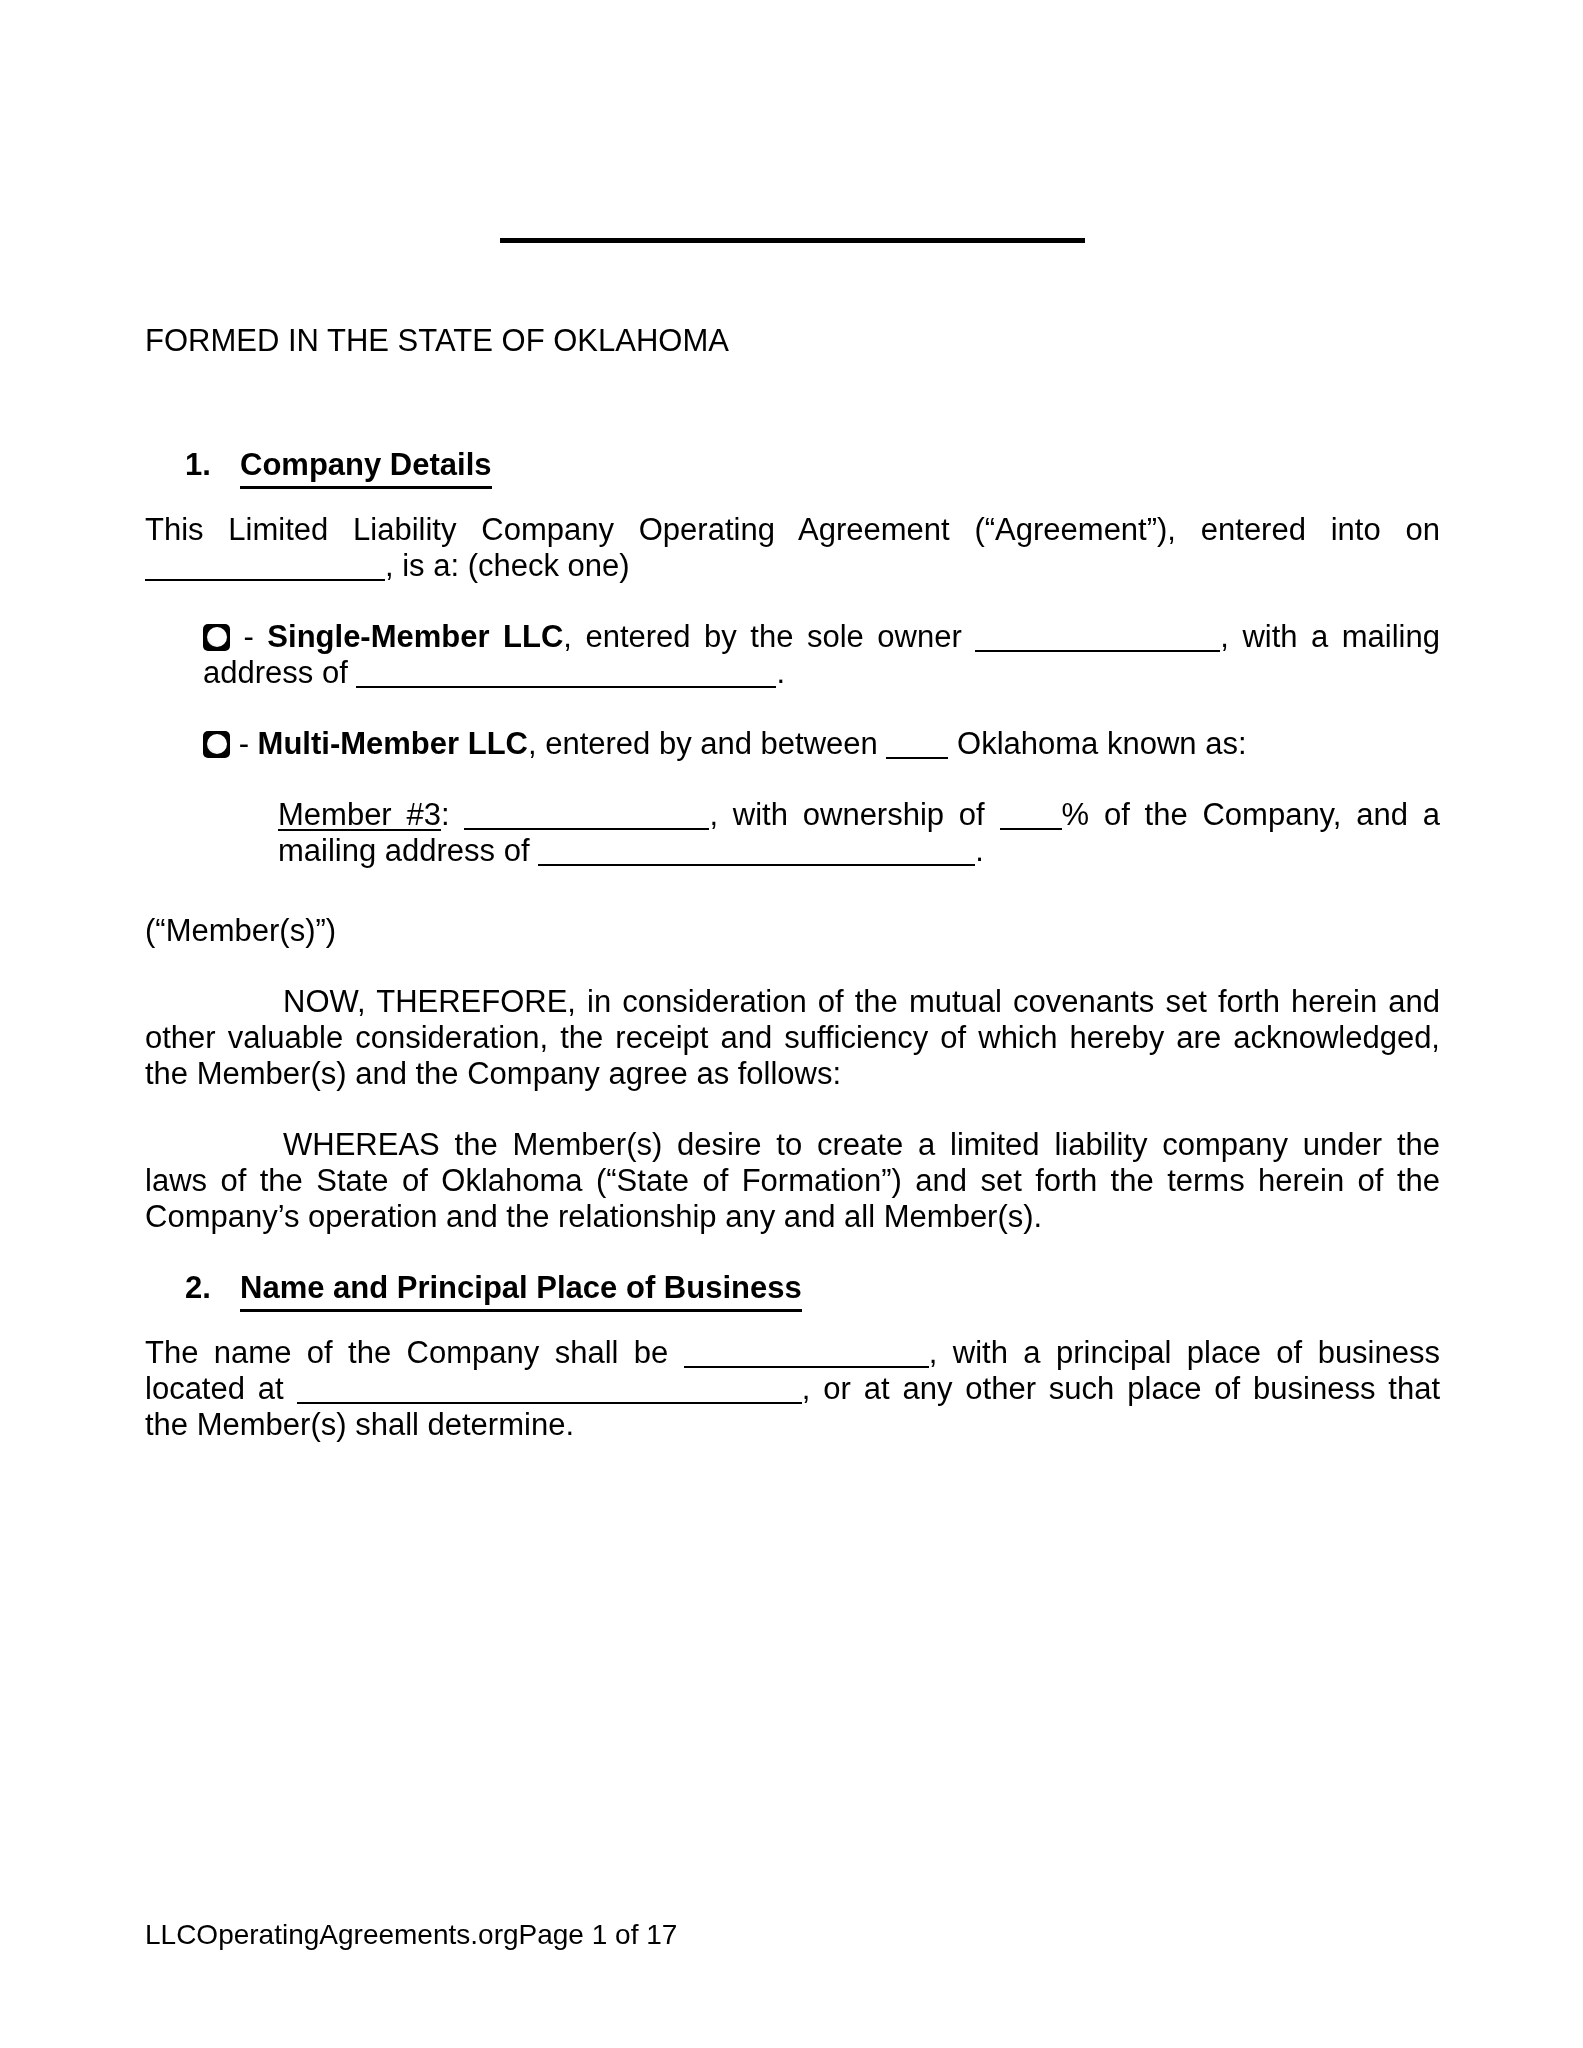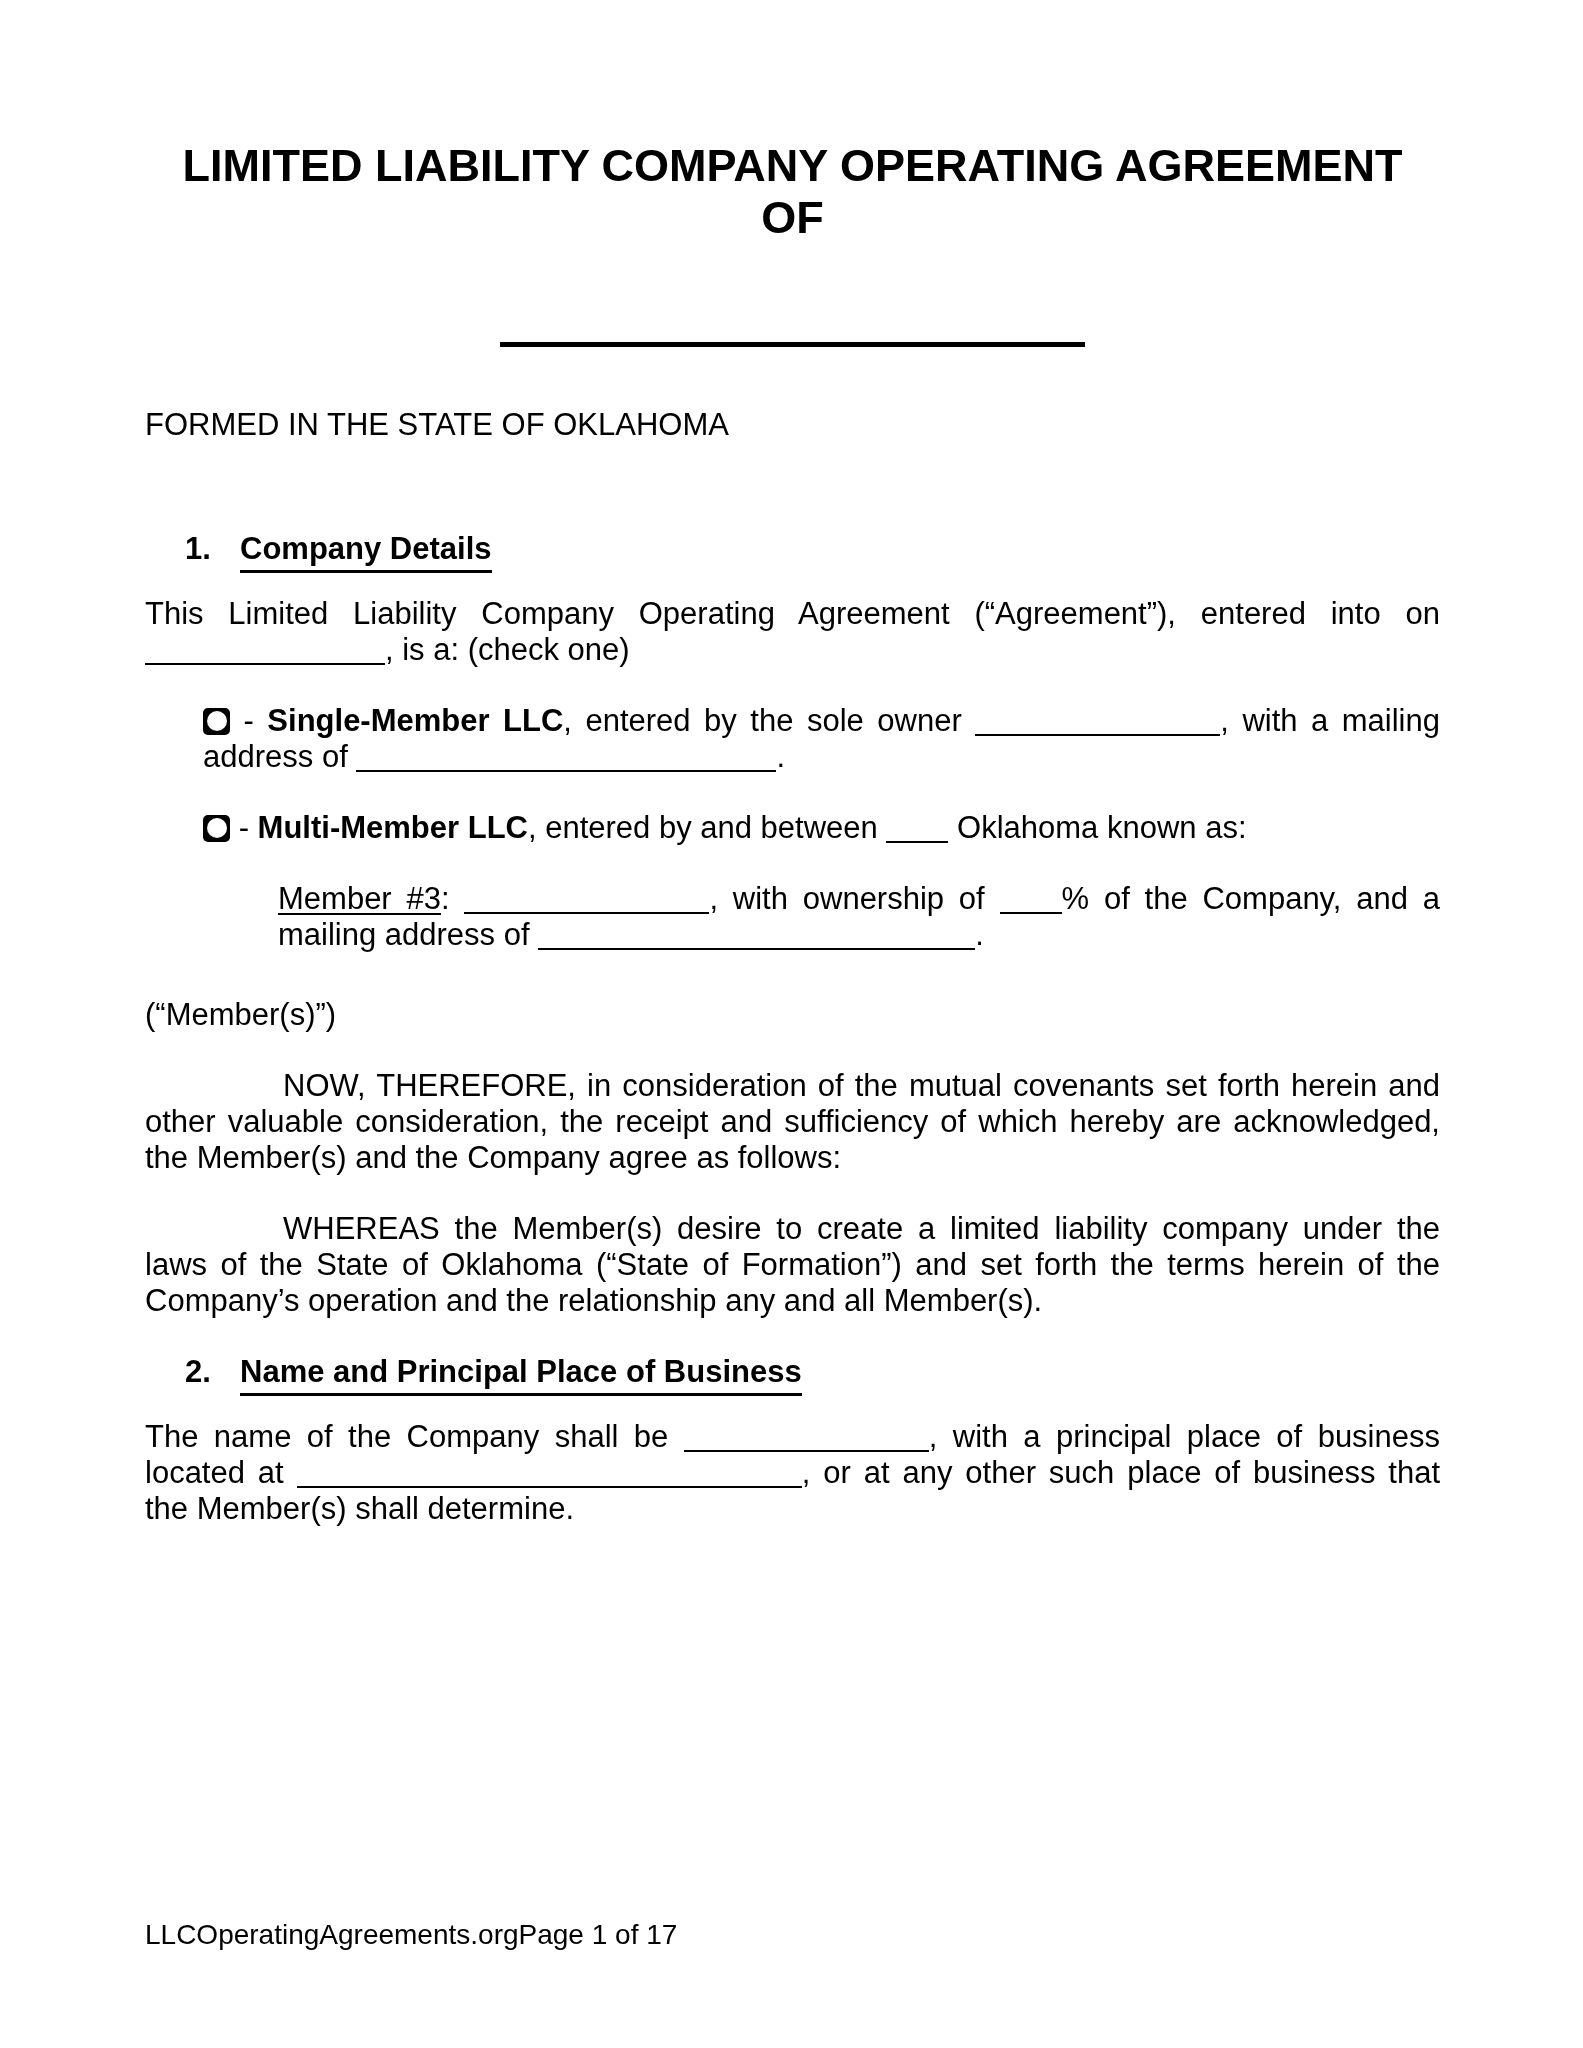--- a/index.html
+++ b/index.html
@@ -23,21 +23,21 @@
     line-height: 1.155;
     text-align: center;
     letter-spacing: 0px;
   }
   .title-blank {
     width: 585px; height: 5px;
     background: #000;
     margin: 98px auto 0 auto;
   }
   p, .sec-heading { font-size: 31px; line-height: 36px; margin: 35px 0 0 0; }
-  .formed { margin-top: 60px; }
+  .formed { margin-top: 80px; }
   .sec-heading { font-weight: bold; }
   .sec-heading.first { margin-top: 88px; }
   .sec-heading { padding-left: 40px; }
   .sec-num { display: inline-block; min-width: 55px; }
   .sec-txt { border-bottom: 3px solid #000; padding-bottom: 4px; }
   .intro { margin-top: 29px; }
   .just { text-align: justify; }
   .opt { padding-left: 58px; }
   .member { padding-left: 133px; }
   .note { margin-top: 44px; }
@@ -86,21 +86,20 @@
     justify-content: flex-start;
     font-size: 28px;
     line-height: 34px;
   }
 </style>
 </head>
 <body>
 
 <div class="page">
 
-  <h1 class="title">LIMITED LIABILITY COMPANY OPERATING AGREEMENT OF</h1>
 
   <div class="title-blank"></div>
 
   <p class="formed">FORMED IN THE STATE OF OKLAHOMA</p>
 
   <div class="sec-heading first"><span class="sec-num">1.</span><span class="sec-txt">Company Details</span></div>
 
   <p class="intro just"><span>This Limited Liability Company Operating Agreement (“Agreement”), entered into on</span>
     <span class="blank bl-date"></span><span>, is a: (check one)</span></p>
 

